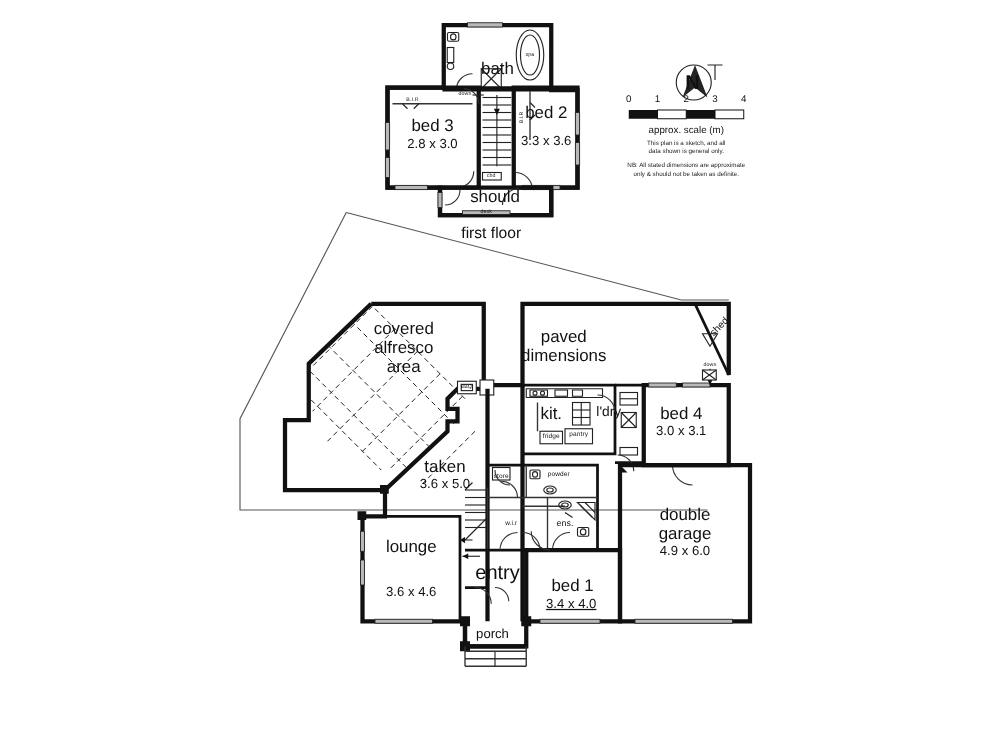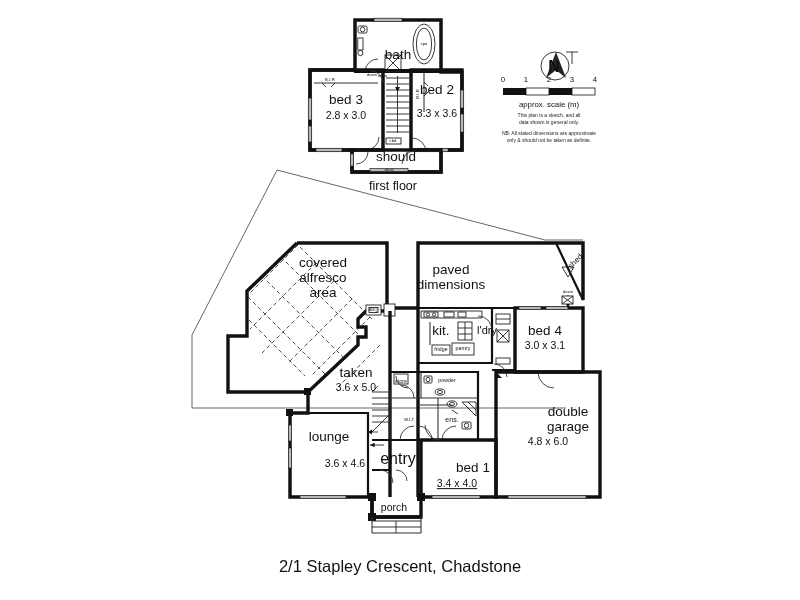--- a/index.html
+++ b/index.html
@@ -366,41 +366,40 @@
 
   <div class="lbl lbl-room" style="left:356px; top:373px;">taken</div>
   <div class="lbl lbl-dim" style="left:356px; top:388px;">3.6 x 5.0</div>
 
   <div class="lbl lbl-small" style="left:401px; top:382px;">store</div>
   <div class="lbl lbl-small" style="left:447px; top:381px;">powder</div>
   <div class="lbl lbl-small" style="left:409px; top:420px;">w.i.r</div>
   <div class="lbl lbl-small" style="left:452px; top:420px; font-size:7px;">ens.</div>
 
   <div class="lbl lbl-room" style="left:329px; top:437px;">lounge</div>
-  <div class="lbl lbl-dim" style="left:329px; top:464px;margin-left:16px;">3.6 x 4.6</div>
-
-  <div class="lbl lbl-room" style="left:548px; top:419px; white-space:pre-line;margin-left:20px;">double
+  <div class="lbl lbl-dim" style="left:329px; top:475px;">3.6 x 4.6</div>
+
+  <div class="lbl lbl-room" style="left:548px; top:419px; white-space:pre-line;">double
 garage</div>
-  <div class="lbl lbl-dim" style="left:548px; top:442px;">4.8 x 6.0</div>
-
-  <div class="lbl lbl-room" style="left:455px; top:468px;padding-left:36px;">bed 1</div>
+  <div class="lbl lbl-dim" style="left:548px; top:442px;">4.9 x 6.0</div>
+
+  <div class="lbl lbl-room" style="left:440px; top:468px;padding-left:36px;">bed 1</div>
   <div class="lbl lbl-dim" style="left:457px; top:484px;text-decoration:underline;">3.4 x 4.0</div>
 
   <div class="lbl lbl-room" style="left:398px; top:459px; font-size:16px;">entry</div>
   <div class="lbl lbl-room" style="left:394px; top:508px; font-size:10.5px;">porch</div>
 
   <div class="lbl" style="left:554px; top:67px; font-size:16px; font-weight:bold;">N</div>
 
   <div class="lbl lbl-scalenum" style="left:503px; top:80px;">0</div>
   <div class="lbl lbl-scalenum" style="left:526px; top:80px;">1</div>
   <div class="lbl lbl-scalenum" style="left:549px; top:80px;">2</div>
   <div class="lbl lbl-scalenum" style="left:572px; top:80px;">3</div>
   <div class="lbl lbl-scalenum" style="left:595px; top:80px;">4</div>
 
   <div class="lbl lbl-scale" style="left:549px; top:105px;">approx. scale (m)</div>
   <div class="lbl lbl-disc" style="left:549px; top:115px;">This plan is a sketch, and all</div>
   <div class="lbl lbl-disc" style="left:549px; top:122px;">data shown is general only.</div>
   <div class="lbl lbl-disc" style="left:549px; top:133px;">NB: All stated dimensions are approximate</div>
   <div class="lbl lbl-disc" style="left:549px; top:140px;">only &amp; should not be taken as definite.</div>
 
-  <div class="lbl lbl-title" style="left:400px; top:566px;">2/1 Stapley Crescent, Chadstone</div>
 
 </div>
 
 </body></html>

